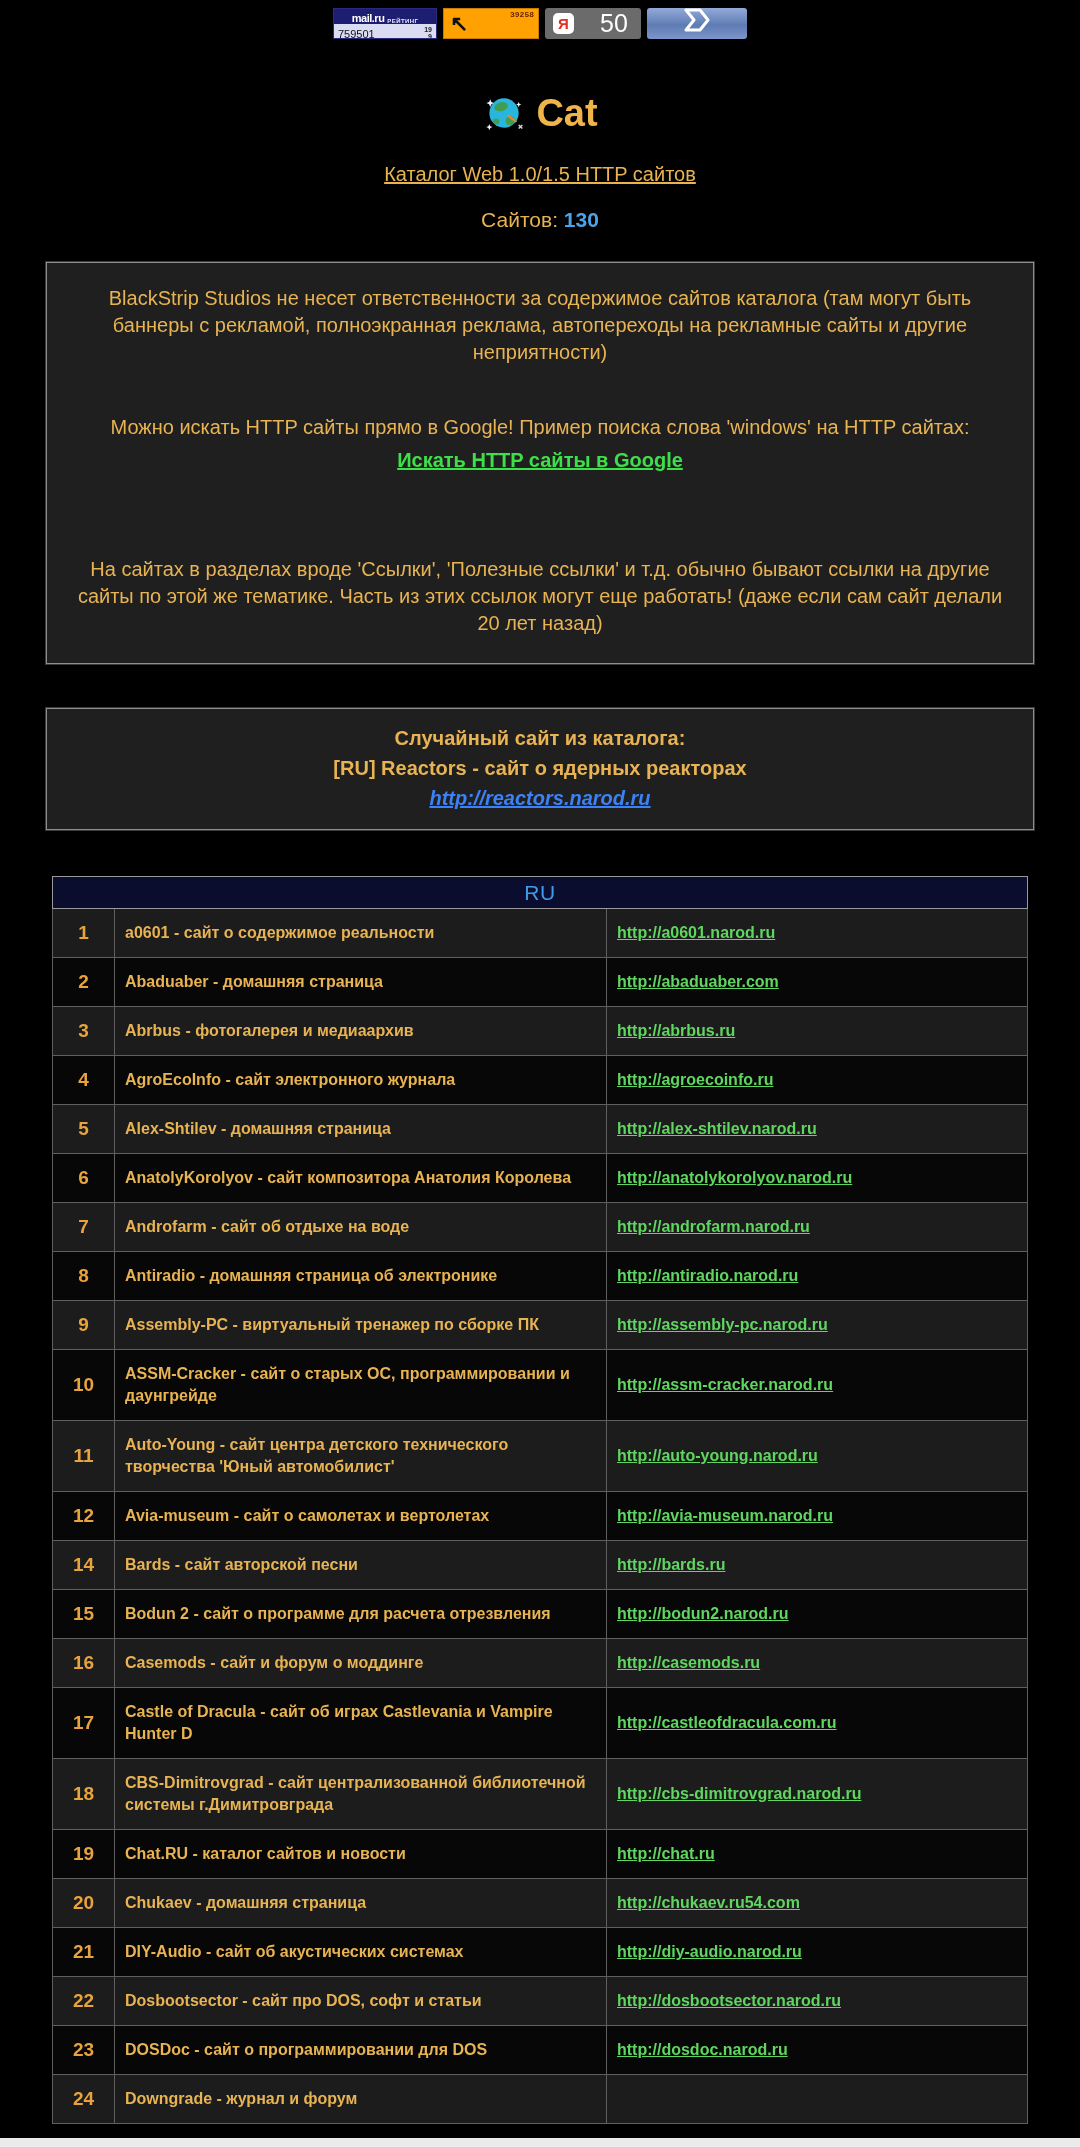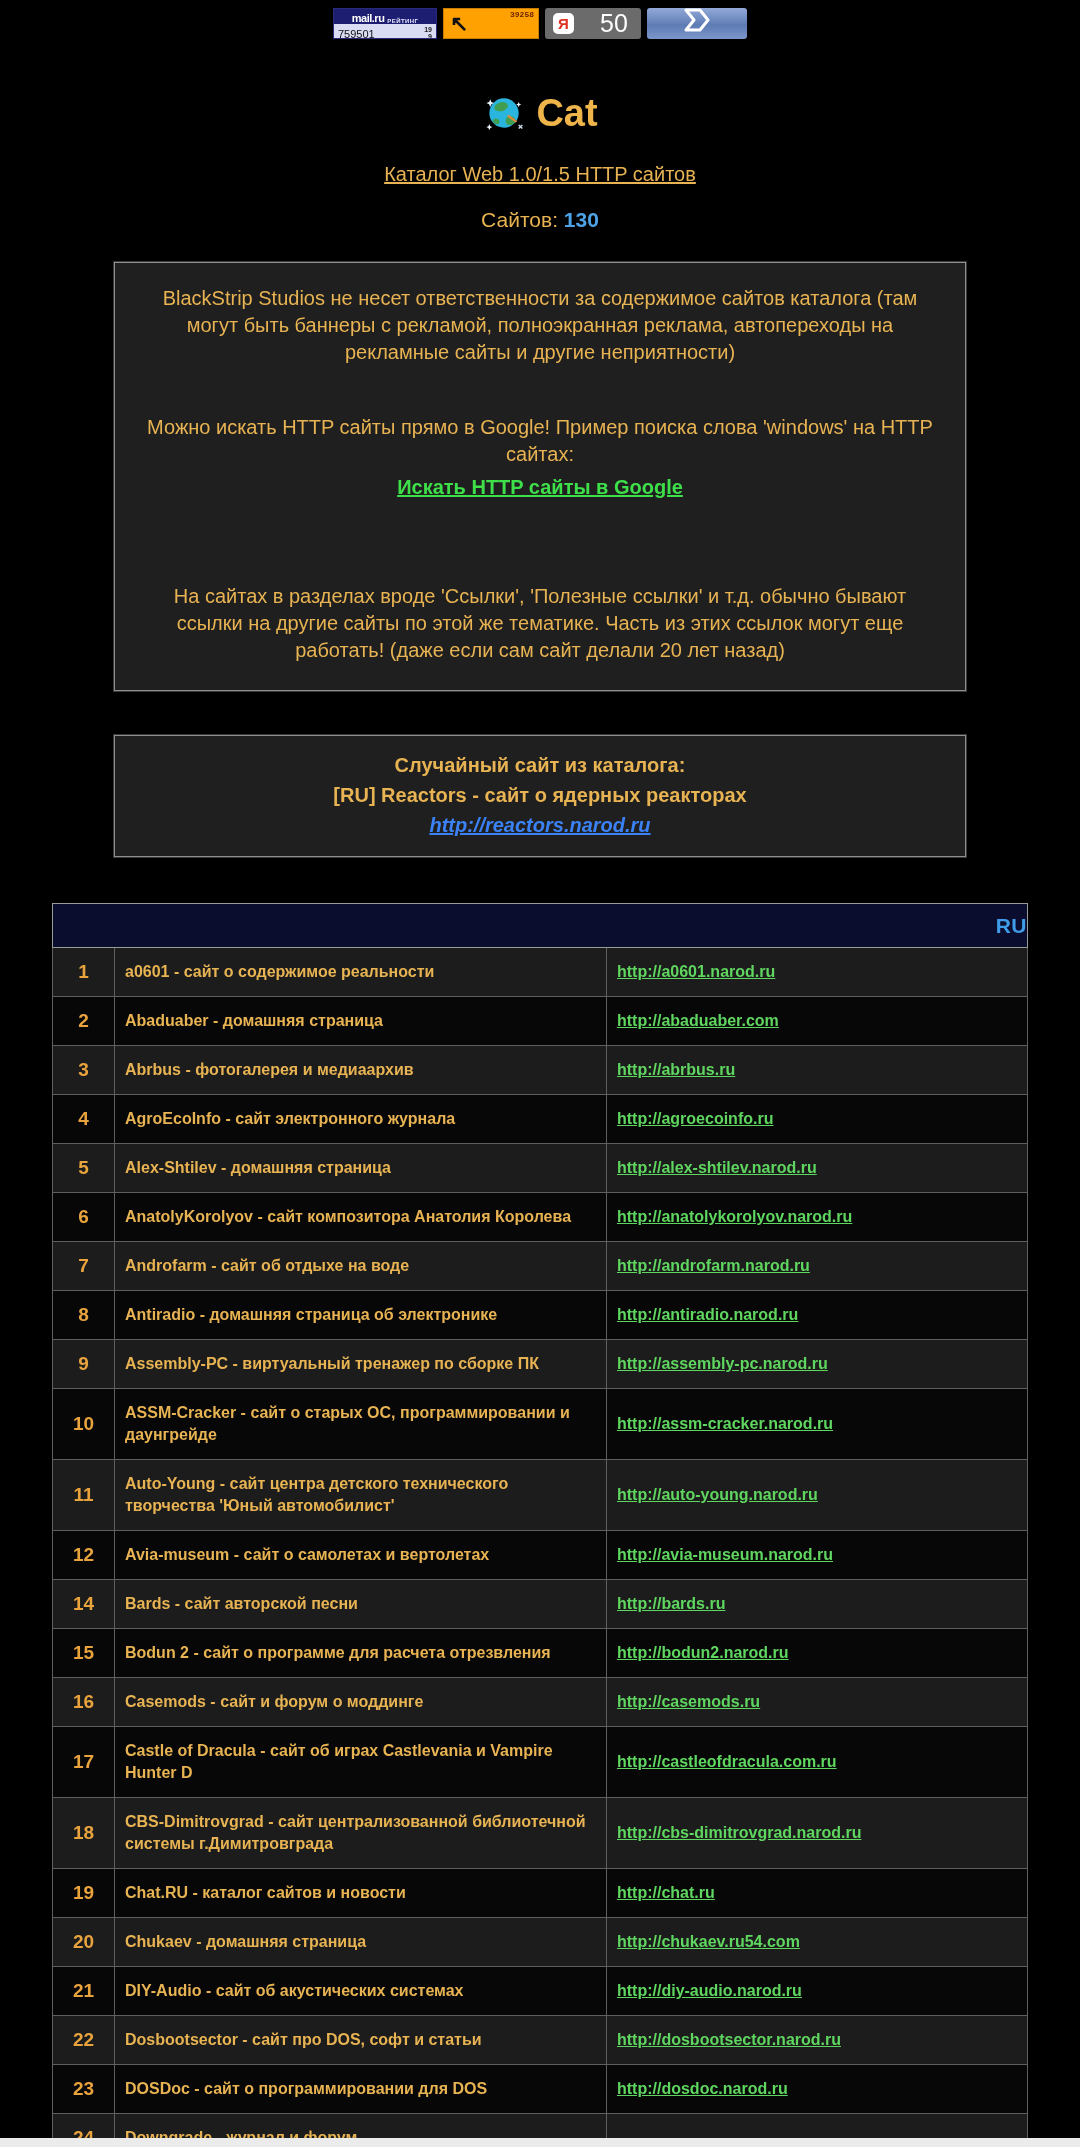--- a/index.html
+++ b/index.html
@@ -41,40 +41,40 @@
   
   .site-title { margin-top: 52px; display: flex; align-items: center; justify-content: center; gap: 10px; }
   .site-title .t-text { color: #f0b54a; font-size: 38px; font-weight: bold; }
   .subtitle { margin-top: 28px; text-align: center; color: #e8b352; font-size: 20px; text-decoration: underline; }
   .count-line { margin-top: 22px; text-align: center; font-size: 21px; }
   .count-line .c-label { color: #e8b352; }
   .count-line .c-value { color: #4da3e8; font-weight: bold; }
 
   
   .box {
-    width: 852px; margin: 0 auto; background: #1f1f1f;
+    width: 988px; margin: 0 auto; background: #1f1f1f;
     border: 1px solid #8f8f8f; outline: 1px solid #3a3a3a;
     text-align: center; color: #e8b352;
   }
   .box-disclaimer { margin-top: 30px; padding: 22px 30px 26px 30px; font-size: 20px; line-height: 27px; }
   .box-disclaimer .p2 { margin-top: 48px; }
   .box-disclaimer .p3 { margin-top: 82px; }
   .g-link { color: #3ee04a; font-weight: bold; text-decoration: underline; font-size: 20px; display: inline-block; margin-top: 6px; cursor: pointer; }
 
   .box-random { margin-top: 44px; padding: 14px 30px 16px 30px; font-size: 20px; font-weight: bold; line-height: 30px; }
   .r-link { color: #3b82f6; text-decoration: underline; cursor: pointer; font-style: italic; }
 
   
   table.sites {
     width: 976px; margin: 46px auto 0 auto; border-collapse: collapse;
     border: 1px solid #9a9a9a;
   }
   table.sites th {
-    background: #0a0d2e; color: #3f9ce8; font-size: 21px; font-weight: bold;
-    height: 44px; border: 1px solid #9a9a9a; letter-spacing: 0.5px; text-align: right;
+    background: #0a0d2e; color: #3f9ce8; font-size: 21px; font-weight: normal;
+    height: 32px; border: 1px solid #9a9a9a; letter-spacing: 0.5px;
   }
   table.sites td { border: 1px solid #5f5f5f; padding: 13px 10px; }
   table.sites tr:nth-child(odd) td { background: #1c1c1c; }
   table.sites tr:nth-child(even) td { background: #070707; }
   td.c-num { width: 62px; text-align: center; color: #e8a33d; font-weight: bold; font-size: 19px; }
   td.c-desc { width: 492px; color: #e8b352; font-weight: bold; font-size: 16px; padding-left: 24px; line-height: 22px; }
   td.c-url { color: #5fd65f; font-weight: bold; font-size: 16px; padding-left: 20px; }
   td.c-url a { color: #5fd65f; text-decoration: underline; cursor: pointer; }
 
   .bottom-strip { position: absolute; left: 0; bottom: 0; width: 100%; height: 9px; background: #ebebeb; z-index: 5; }

